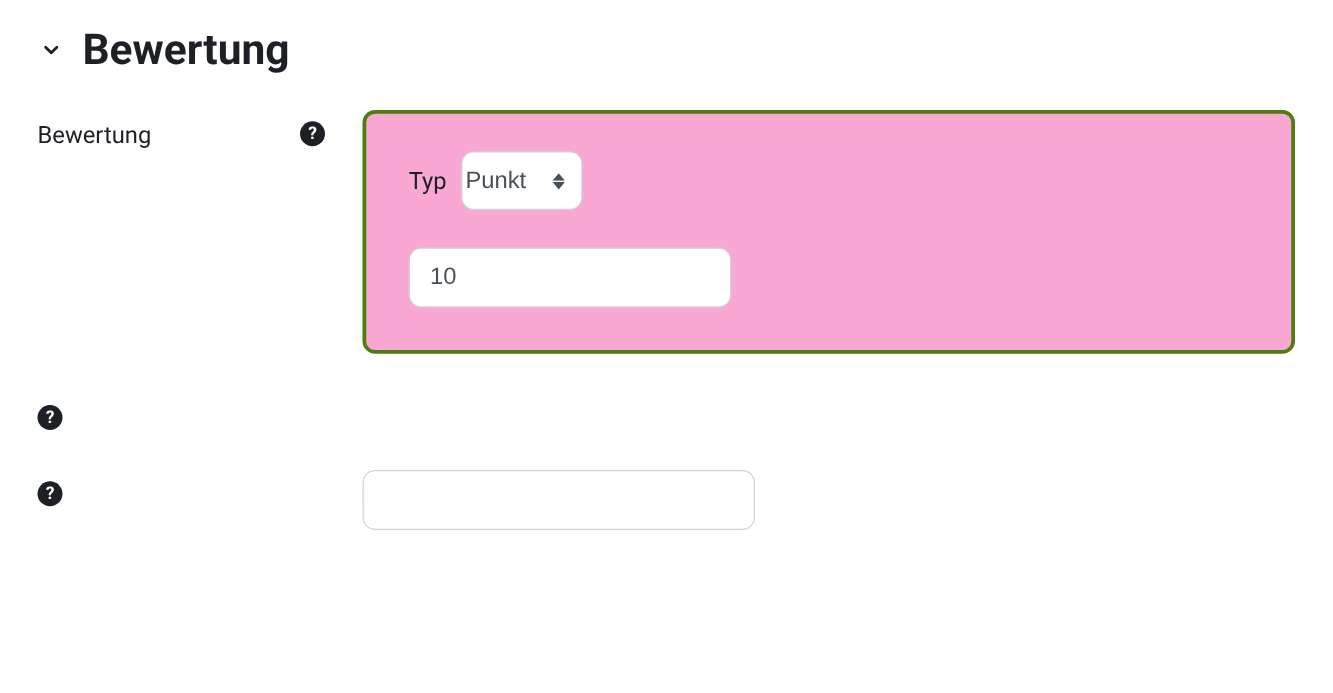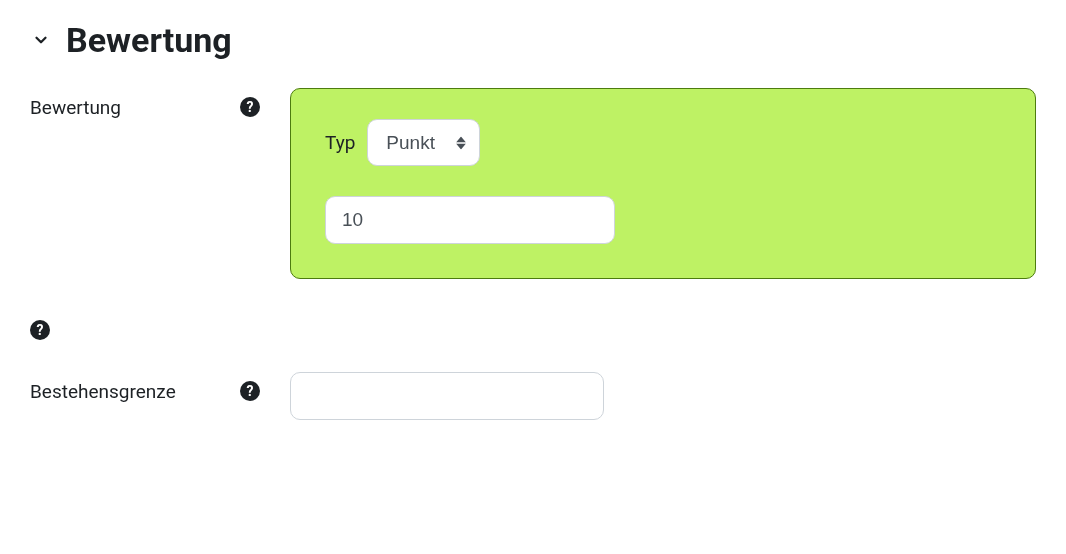--- a/index.html
+++ b/index.html
@@ -60,44 +60,44 @@
       font-size: 14px;
       font-weight: 700;
       cursor: pointer;
       flex-shrink: 0;
       margin-top: 3px;
     }
     .field-col {
       flex: 1;
     }
     .grade-box {
-      border: 1px solid #4d7c0f;
+      border: 3px solid #4d7c0f;
       border-radius: 10px;
       padding: 30px 34px 34px 34px;
-      background: #bef264;
+      background: #f9a8d4;
     }
     .type-row {
       display: flex;
       align-items: center;
       gap: 12px;
       margin-bottom: 30px;
     }
     .type-label {
       font-size: 19px;
     }
     .select-wrap {
       position: relative;
       display: inline-block;
     }
     .select-wrap select {
       appearance: none;
       -webkit-appearance: none;
       border: 1px solid #ced4da;
       border-radius: 10px;
-      padding: 12px 44px 12px 18px;
+      padding: 12px 44px 12px 2px;
       font-size: 19px;
       color: #495057;
       background: #fff;
       cursor: pointer;
       outline: none;
     }
     .select-caret {
       position: absolute;
       right: 14px;
       top: 50%;
@@ -111,21 +111,21 @@
     .max-label {
       font-size: 19px;
       margin-bottom: 10px;
     }
     .text-input {
       border: 1px solid #ced4da;
       border-radius: 10px;
       padding: 12px 16px;
       font-size: 19px;
       color: #495057;
-      width: 290px;
+      width: 258px;
       outline: none;
       background: #fff;
     }
     .text-input.pass {
       width: 314px;
     }
     .chevron-down-icon svg,
     .select-caret svg {
       display: block;
     }
@@ -171,19 +171,18 @@
 </div>
 
 <div class="row">
   <div class="label-col">
     <span class="help-icon">?</span>
   </div>
 </div>
 
 <div class="row">
   <div class="label-col">
-    <span class="label-text">Bestehensgrenze</span>
     <span class="help-icon">?</span>
   </div>
   <div class="field-col">
     <input type="text" class="text-input pass" value="" style="">
   </div>
 </div>
 
 </body></html>

